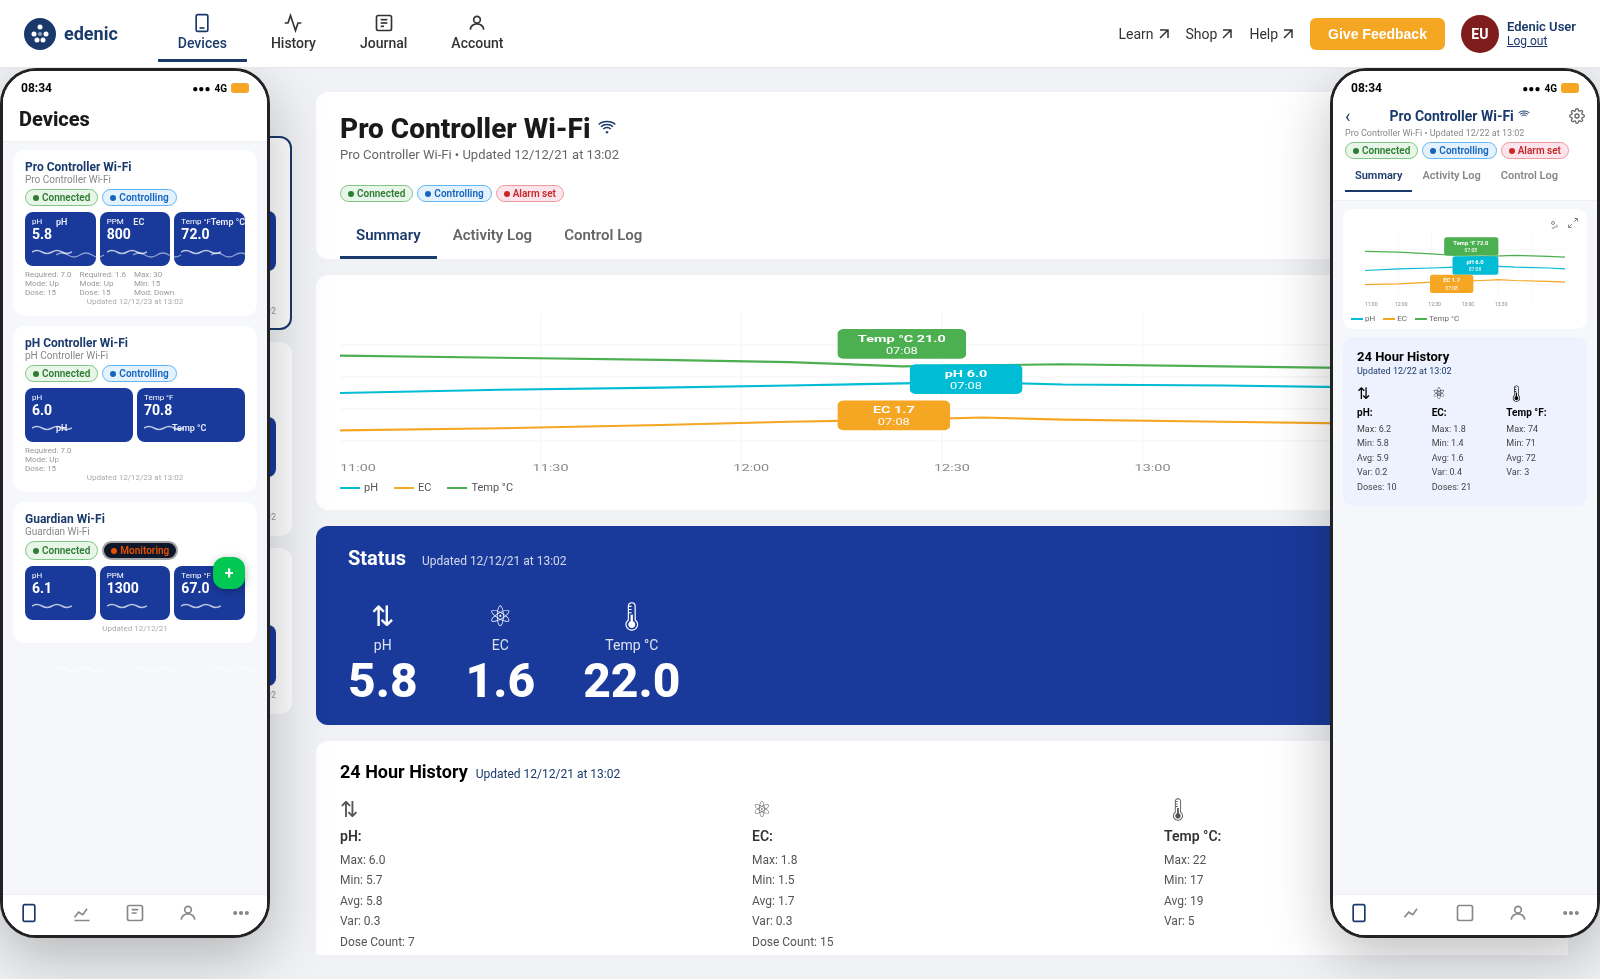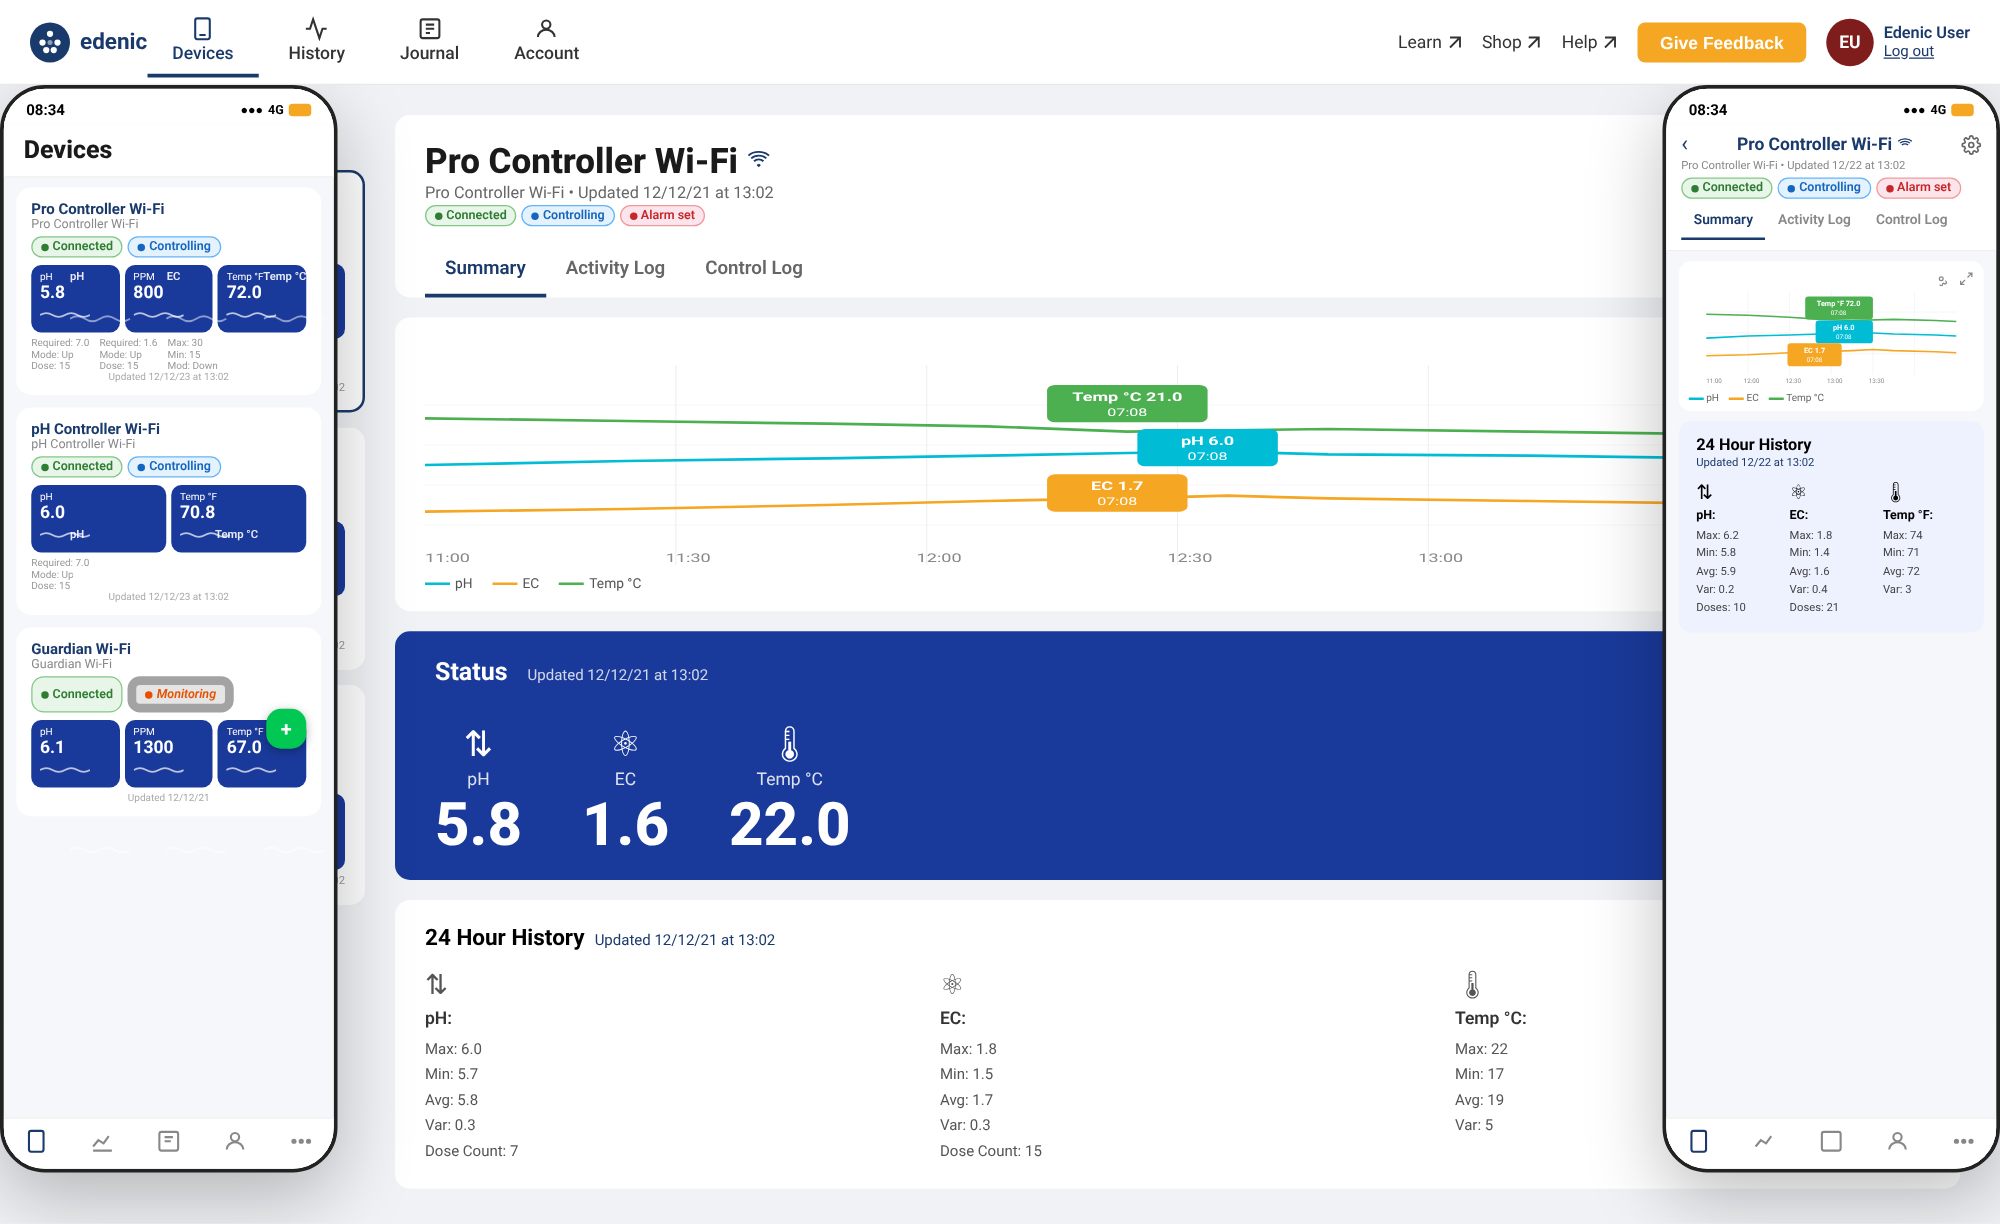--- a/index.html
+++ b/index.html
@@ -20,20 +20,21 @@
       padding: 0 24px;
       height: 68px;
       border-bottom: 1px solid #e8e8e8;
       position: relative;
       z-index: 10;
     }
     .nav-logo {
       display: flex;
       align-items: center;
       gap: 8px;
+      margin-right: 40px;
     }
     .nav-logo-icon {
       width: 32px; height: 32px;
       background: #1a3a6b;
       border-radius: 50%;
       display: flex; align-items: center; justify-content: center;
       color: white; font-size: 12px; font-weight: bold;
     }
     .nav-logo-text { font-size: 18px; font-weight: 700; color: #1a3a6b; }
     .nav-links { display: flex; align-items: center; gap: 4px; flex: 1; }
@@ -90,21 +91,21 @@
     .device-card.active { border-color: #1a3a6b; }
     .device-card-name { font-size: 13px; font-weight: 700; color: #1a3a6b; margin-bottom: 2px; }
     .device-card-sub { font-size: 11px; color: #666; margin-bottom: 6px; }
     .badge-row { display: flex; gap: 4px; margin-bottom: 8px; flex-wrap: wrap; }
     .badge {
       font-size: 10px; padding: 2px 7px; border-radius: 10px;
       font-weight: 600; display: flex; align-items: center; gap: 3px;
     }
     .badge-connected { background: #e8f5e9; color: #2e7d32; border: 1px solid #81c784; }
     .badge-controlling { background: #e3f2fd; color: #1565c0; border: 1px solid #64b5f6; }
-    .badge-monitoring { background: #e5e5e5; color: #e65100; border: 7px solid #a3a3a3; font-style: italic; }
+    .badge-monitoring { background: #0f172a; color: #e65100; border: 2px solid #a3a3a3; }
     .badge-alarm { background: #fce4ec; color: #c62828; border: 1px solid #ef9a9a; }
     .badge-dot { width: 6px; height: 6px; border-radius: 50%; }
     .badge-connected .badge-dot { background: #2e7d32; }
     .badge-controlling .badge-dot { background: #1565c0; }
     .badge-monitoring .badge-dot { background: #e65100; }
     .metric-row { display: flex; gap: 4px; margin-bottom: 4px; }
     .metric-tile {
       background: #1a3a9b;
       border-radius: 8px;
       padding: 6px 8px;
@@ -123,21 +124,21 @@
       overflow-y: auto;
     }
     .detail-header {
       background: white;
       border-radius: 12px;
       padding: 20px 24px 0;
       margin-bottom: 16px;
     }
     .detail-title-row { display: flex; justify-content: space-between; align-items: flex-start; }
     .detail-title { font-size: 28px; font-weight: 800; color: #1a1a1a; display: flex; align-items: center; gap: 8px; }
-    .detail-subtitle { font-size: 13px; color: #666; margin-top: 2px; margin-bottom: 2px; }
+    .detail-subtitle { font-size: 13px; color: #666; margin-top: 2px; margin-bottom: 23px; }
     .settings-link { color: #666; font-size: 13px; cursor: pointer; display: flex; align-items: center; gap: 4px; }
     .detail-tabs { display: flex; gap: 0; border-bottom: none; margin-top: 8px; }
     .detail-tab {
       padding: 8px 16px 12px;
       font-size: 15px; font-weight: 600;
       color: #666; cursor: pointer;
       border-bottom: 3px solid transparent;
     }
     .detail-tab.active { color: #1a3a6b; border-bottom: 3px solid #1a3a6b; }
 

